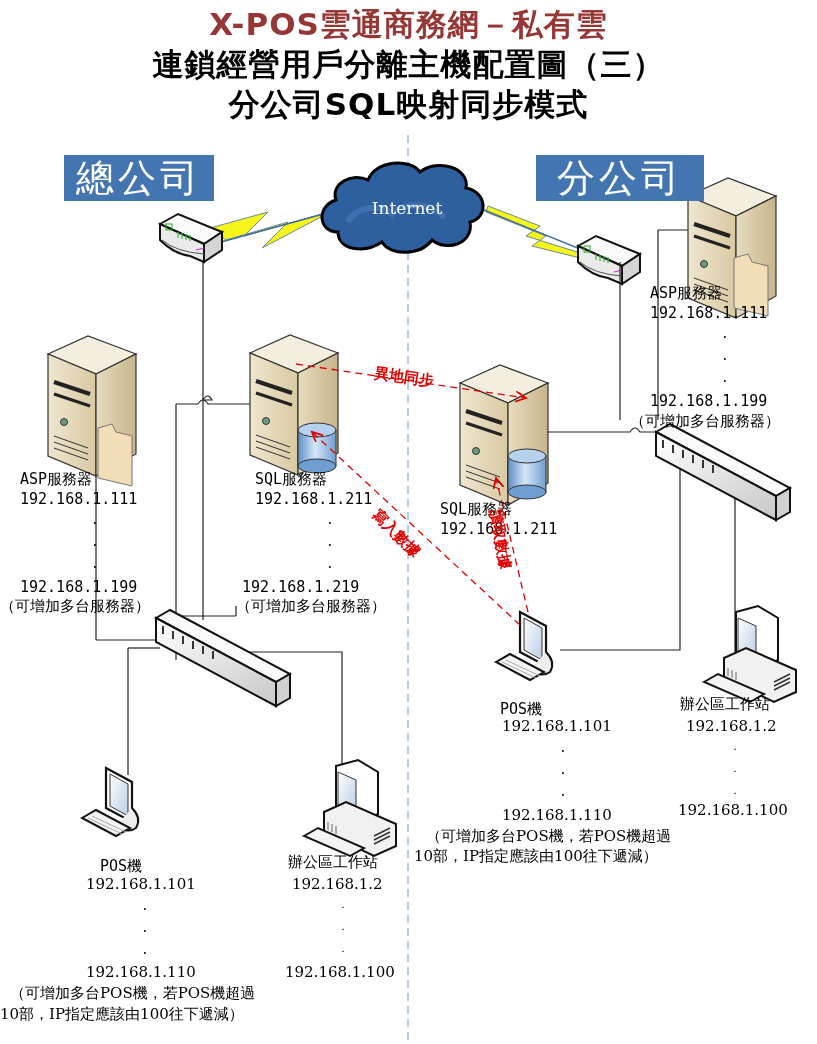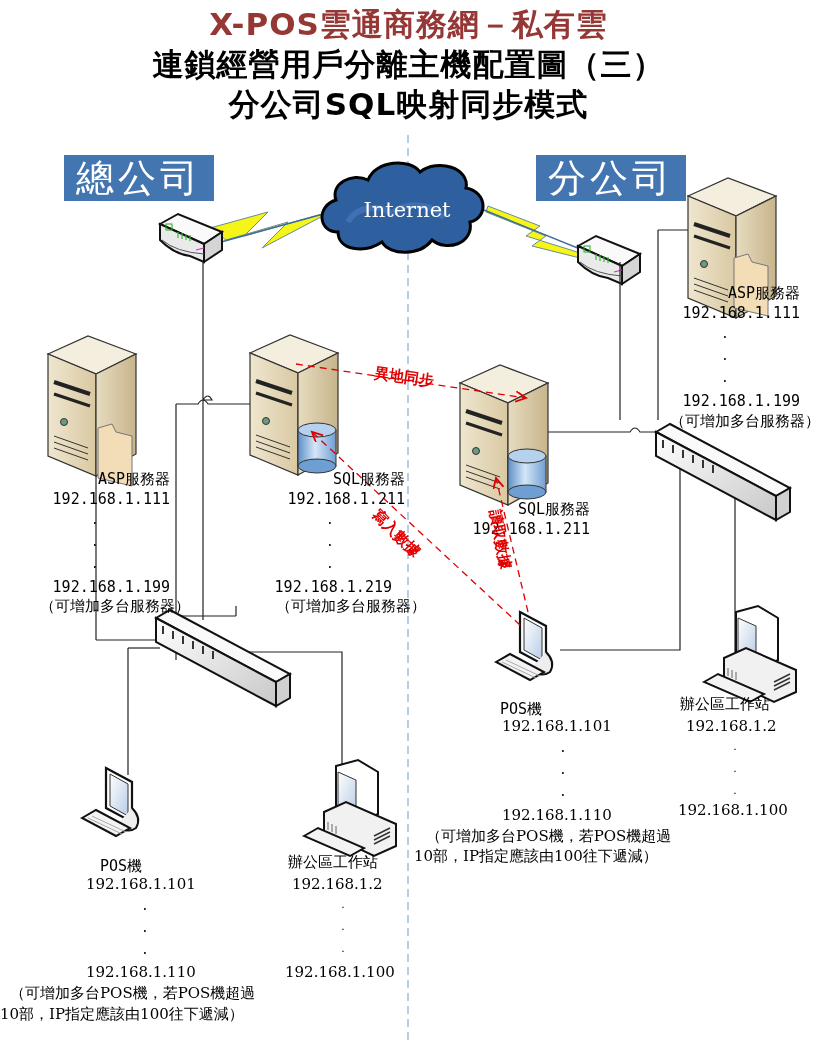--- a/index.html
+++ b/index.html
@@ -2,21 +2,21 @@
 <html><head>
   <meta charset="utf-8">
   <style>
     html,body{margin:0;padding:0;background:#fff;}
     body{width:817px;height:1044px;position:relative;overflow:hidden;font-family:"DejaVu Sans",sans-serif;}
     .abs{position:absolute;}
     .title1{left:0;width:817px;top:4px;text-align:center;font-size:31px;font-weight:bold;color:#953735;letter-spacing:1px;font-family:"DejaVu Sans",sans-serif;}
     .title2{left:0;width:817px;top:44px;text-align:center;font-size:31px;font-weight:bold;color:#000;letter-spacing:1px;}
     .title3{left:0;width:817px;top:84px;text-align:center;font-size:31px;font-weight:bold;color:#000;letter-spacing:1px;}
     .site{background:#4375b0;color:#fff;font-size:38px;text-align:center;line-height:46px;height:46px;letter-spacing:4px;}
-    .lbl{font-size:15px;color:#000;text-align:right;line-height:19px;white-space:nowrap;font-family:"DejaVu Sans Mono",monospace;}
+    .lbl{font-size:15px;color:#000;text-align:left;line-height:19px;white-space:nowrap;font-family:"DejaVu Sans Mono",monospace;}
     .lbl2{font-size:15px;color:#000;line-height:20px;white-space:nowrap;font-family:"DejaVu Serif",serif;}
     .dot{font-size:15px;line-height:22px;text-align:center;}
     .red{color:#e00000;font-size:15px;font-weight:bold;white-space:nowrap;}
     svg{position:absolute;left:0;top:0;}
   </style>
 </head>
 <body>
 
 <svg width="817" height="1044" viewBox="0 0 817 1044">
   <defs>
@@ -159,23 +159,23 @@
   <line x1="296" y1="364" x2="526" y2="398" stroke="#e00000" stroke-width="1.3" stroke-dasharray="7,5" marker-end="url(#arrowRed)"></line>
   <line x1="520" y1="625" x2="312" y2="432" stroke="#e00000" stroke-width="1.3" stroke-dasharray="7,5" marker-end="url(#arrowRed)"></line>
   <line x1="528" y1="612" x2="496" y2="478" stroke="#e00000" stroke-width="1.3" stroke-dasharray="7,5" marker-end="url(#arrowRed)"></line>
 </svg>
 
 <div class="abs title1">X-POS雲通商務網－私有雲</div>
 <div class="abs title2">連鎖經營用戶分離主機配置圖（三）</div>
 <div class="abs title3">分公司SQL映射同步模式</div>
 
 <div class="abs site" style="left:64px;top:155px;width:150px;">總公司</div>
-<div class="abs site" style="left:536px;top:155px;width:150px;">分公司</div>
-
-<div class="abs" style="left:352px;top:198px;width:110px;text-align:center;color:#fff;font-size:21px;font-family:'DejaVu Serif',serif;">Internet</div>
+<div class="abs site" style="left:536px;top:155px;width:168px;">分公司</div>
+
+<div class="abs" style="left:352px;top:198px;width:110px;text-align:center;color:#fff;font-size:17px;font-family:'DejaVu Serif',serif;">Internet</div>
 
 <div class="abs lbl" style="left:20px;top:470px;width:150px;">ASP服務器</div>
 <div class="abs lbl" style="left:20px;top:490px;width:150px;">192.168.1.111</div>
 <div class="abs dot" style="left:20px;top:508px;width:150px;">.</div>
 <div class="abs dot" style="left:20px;top:530px;width:150px;">.</div>
 <div class="abs dot" style="left:20px;top:552px;width:150px;">.</div>
 <div class="abs lbl" style="left:20px;top:578px;width:150px;">192.168.1.199</div>
 <div class="abs lbl" style="left:0px;top:597px;width:190px;">（可增加多台服務器）</div>
 
 <div class="abs lbl" style="left:255px;top:470px;width:150px;">SQL服務器</div>

